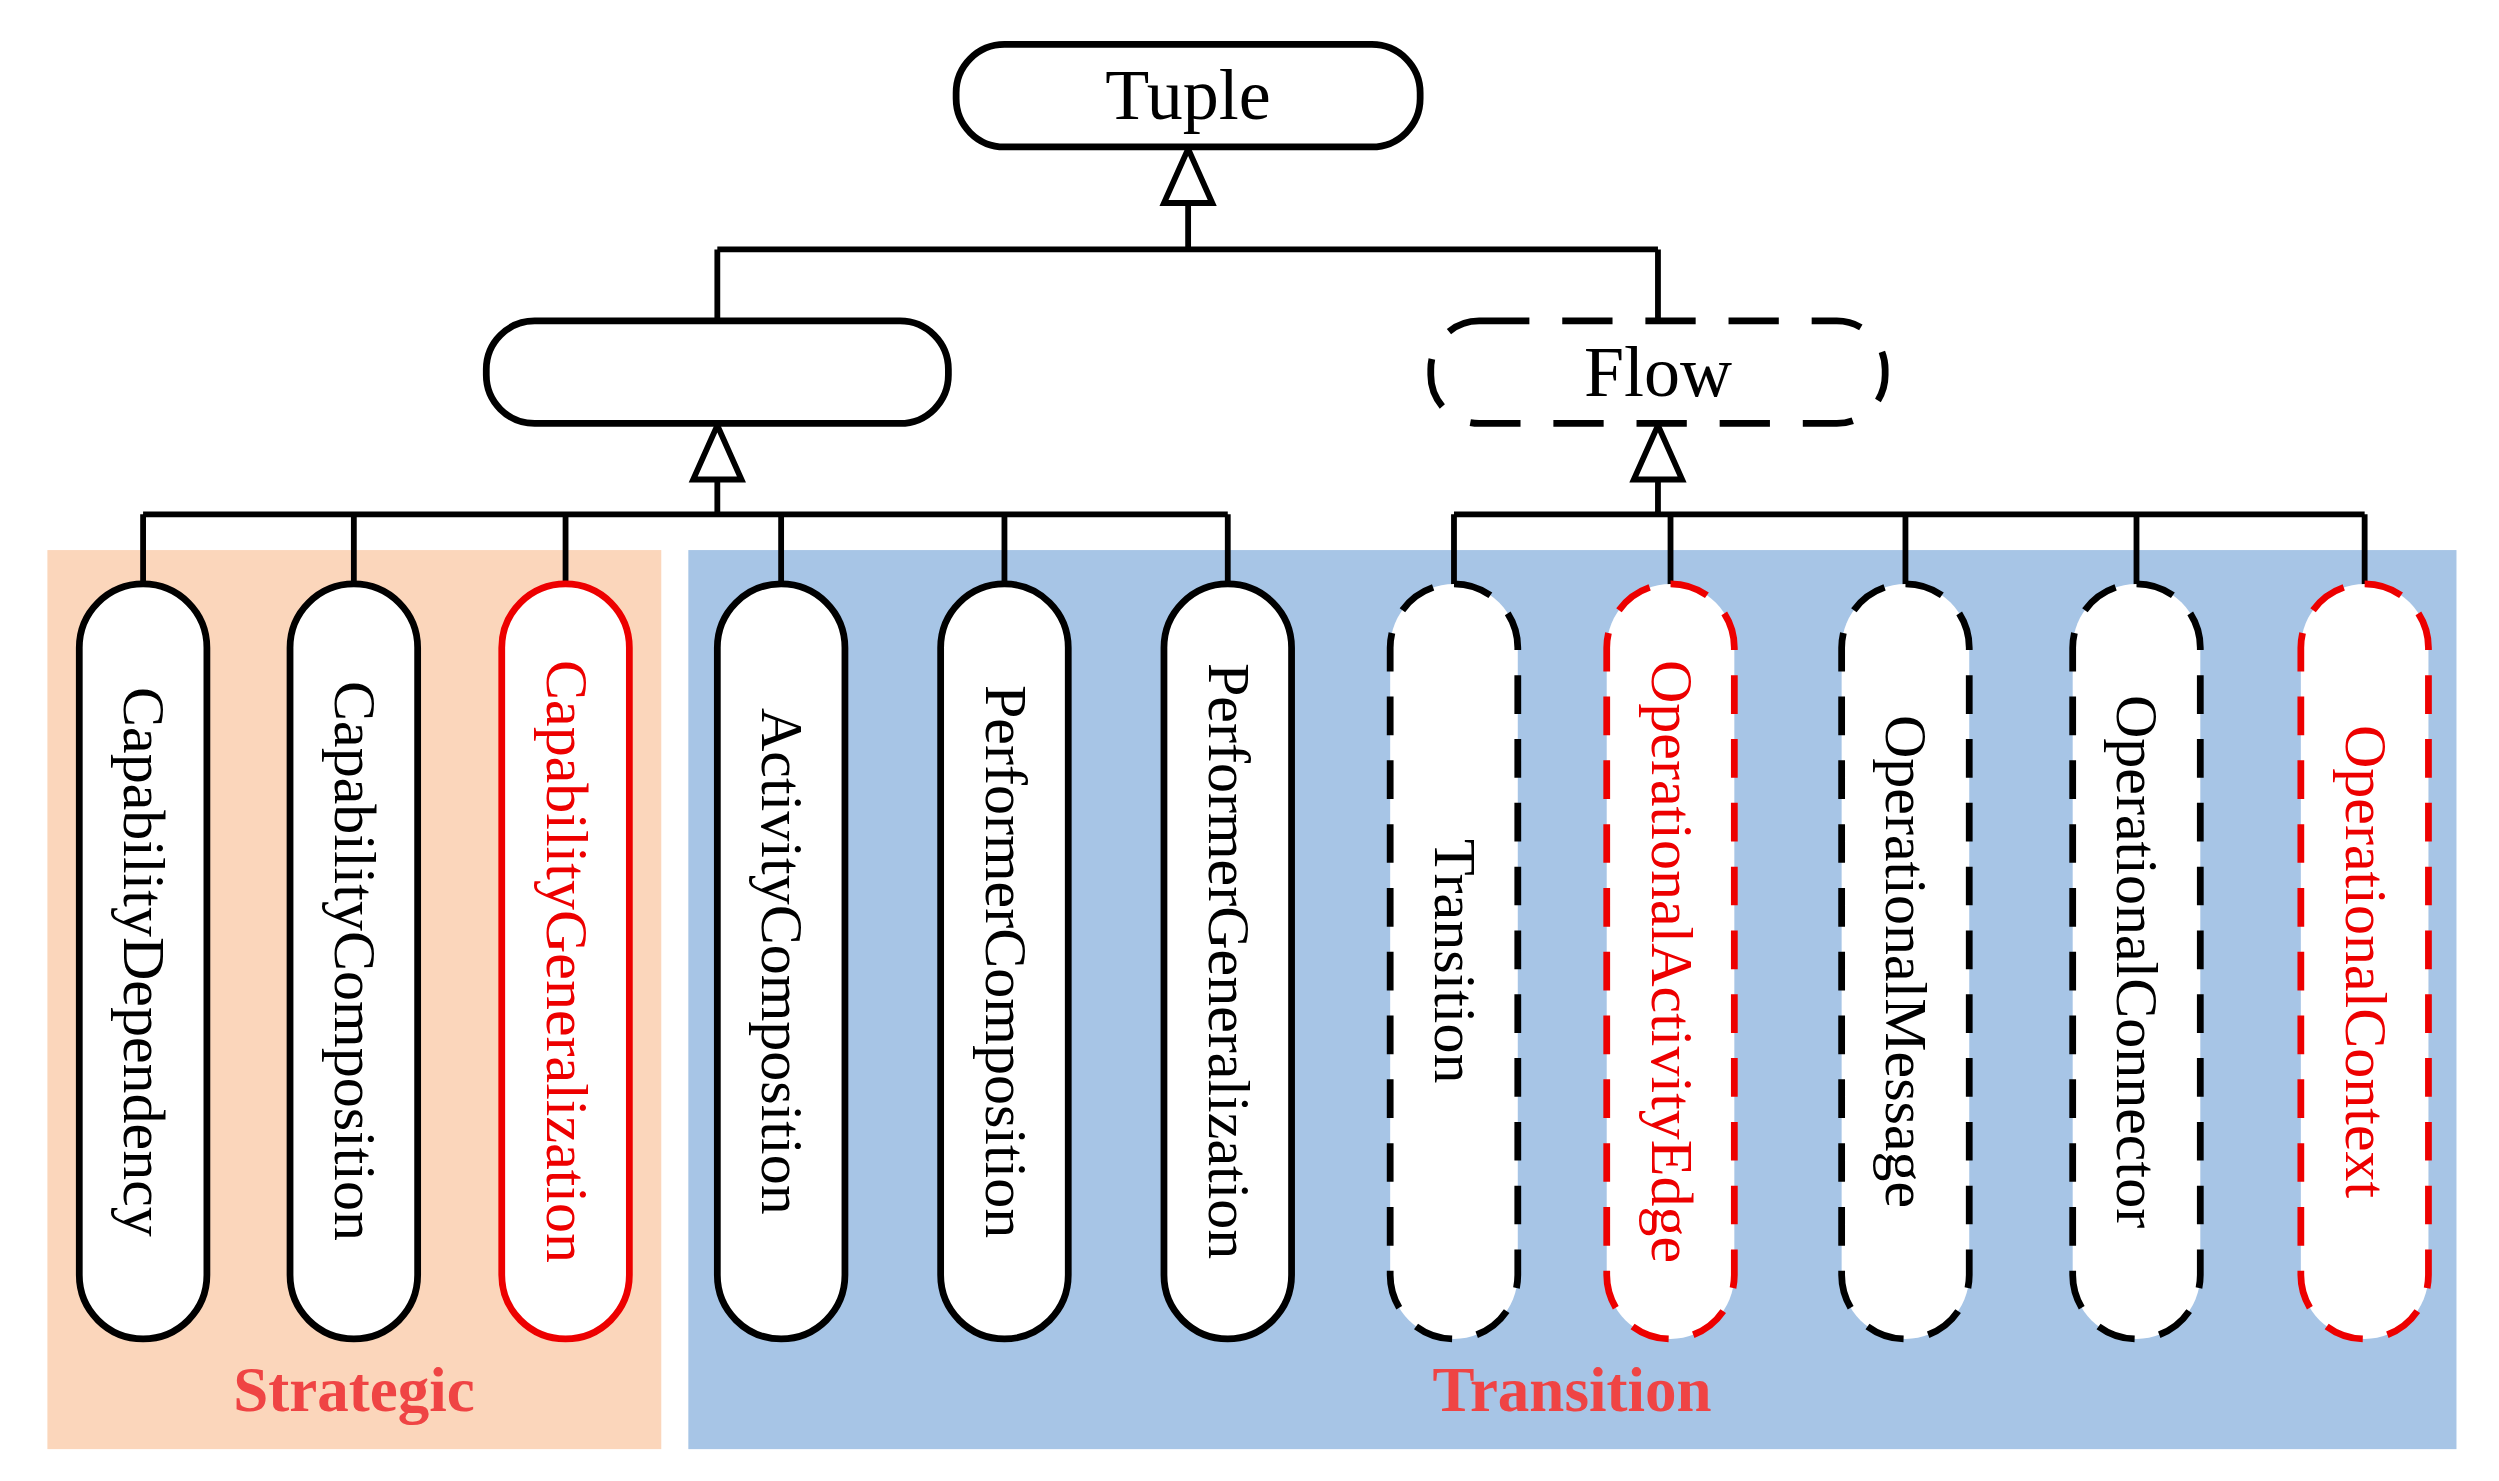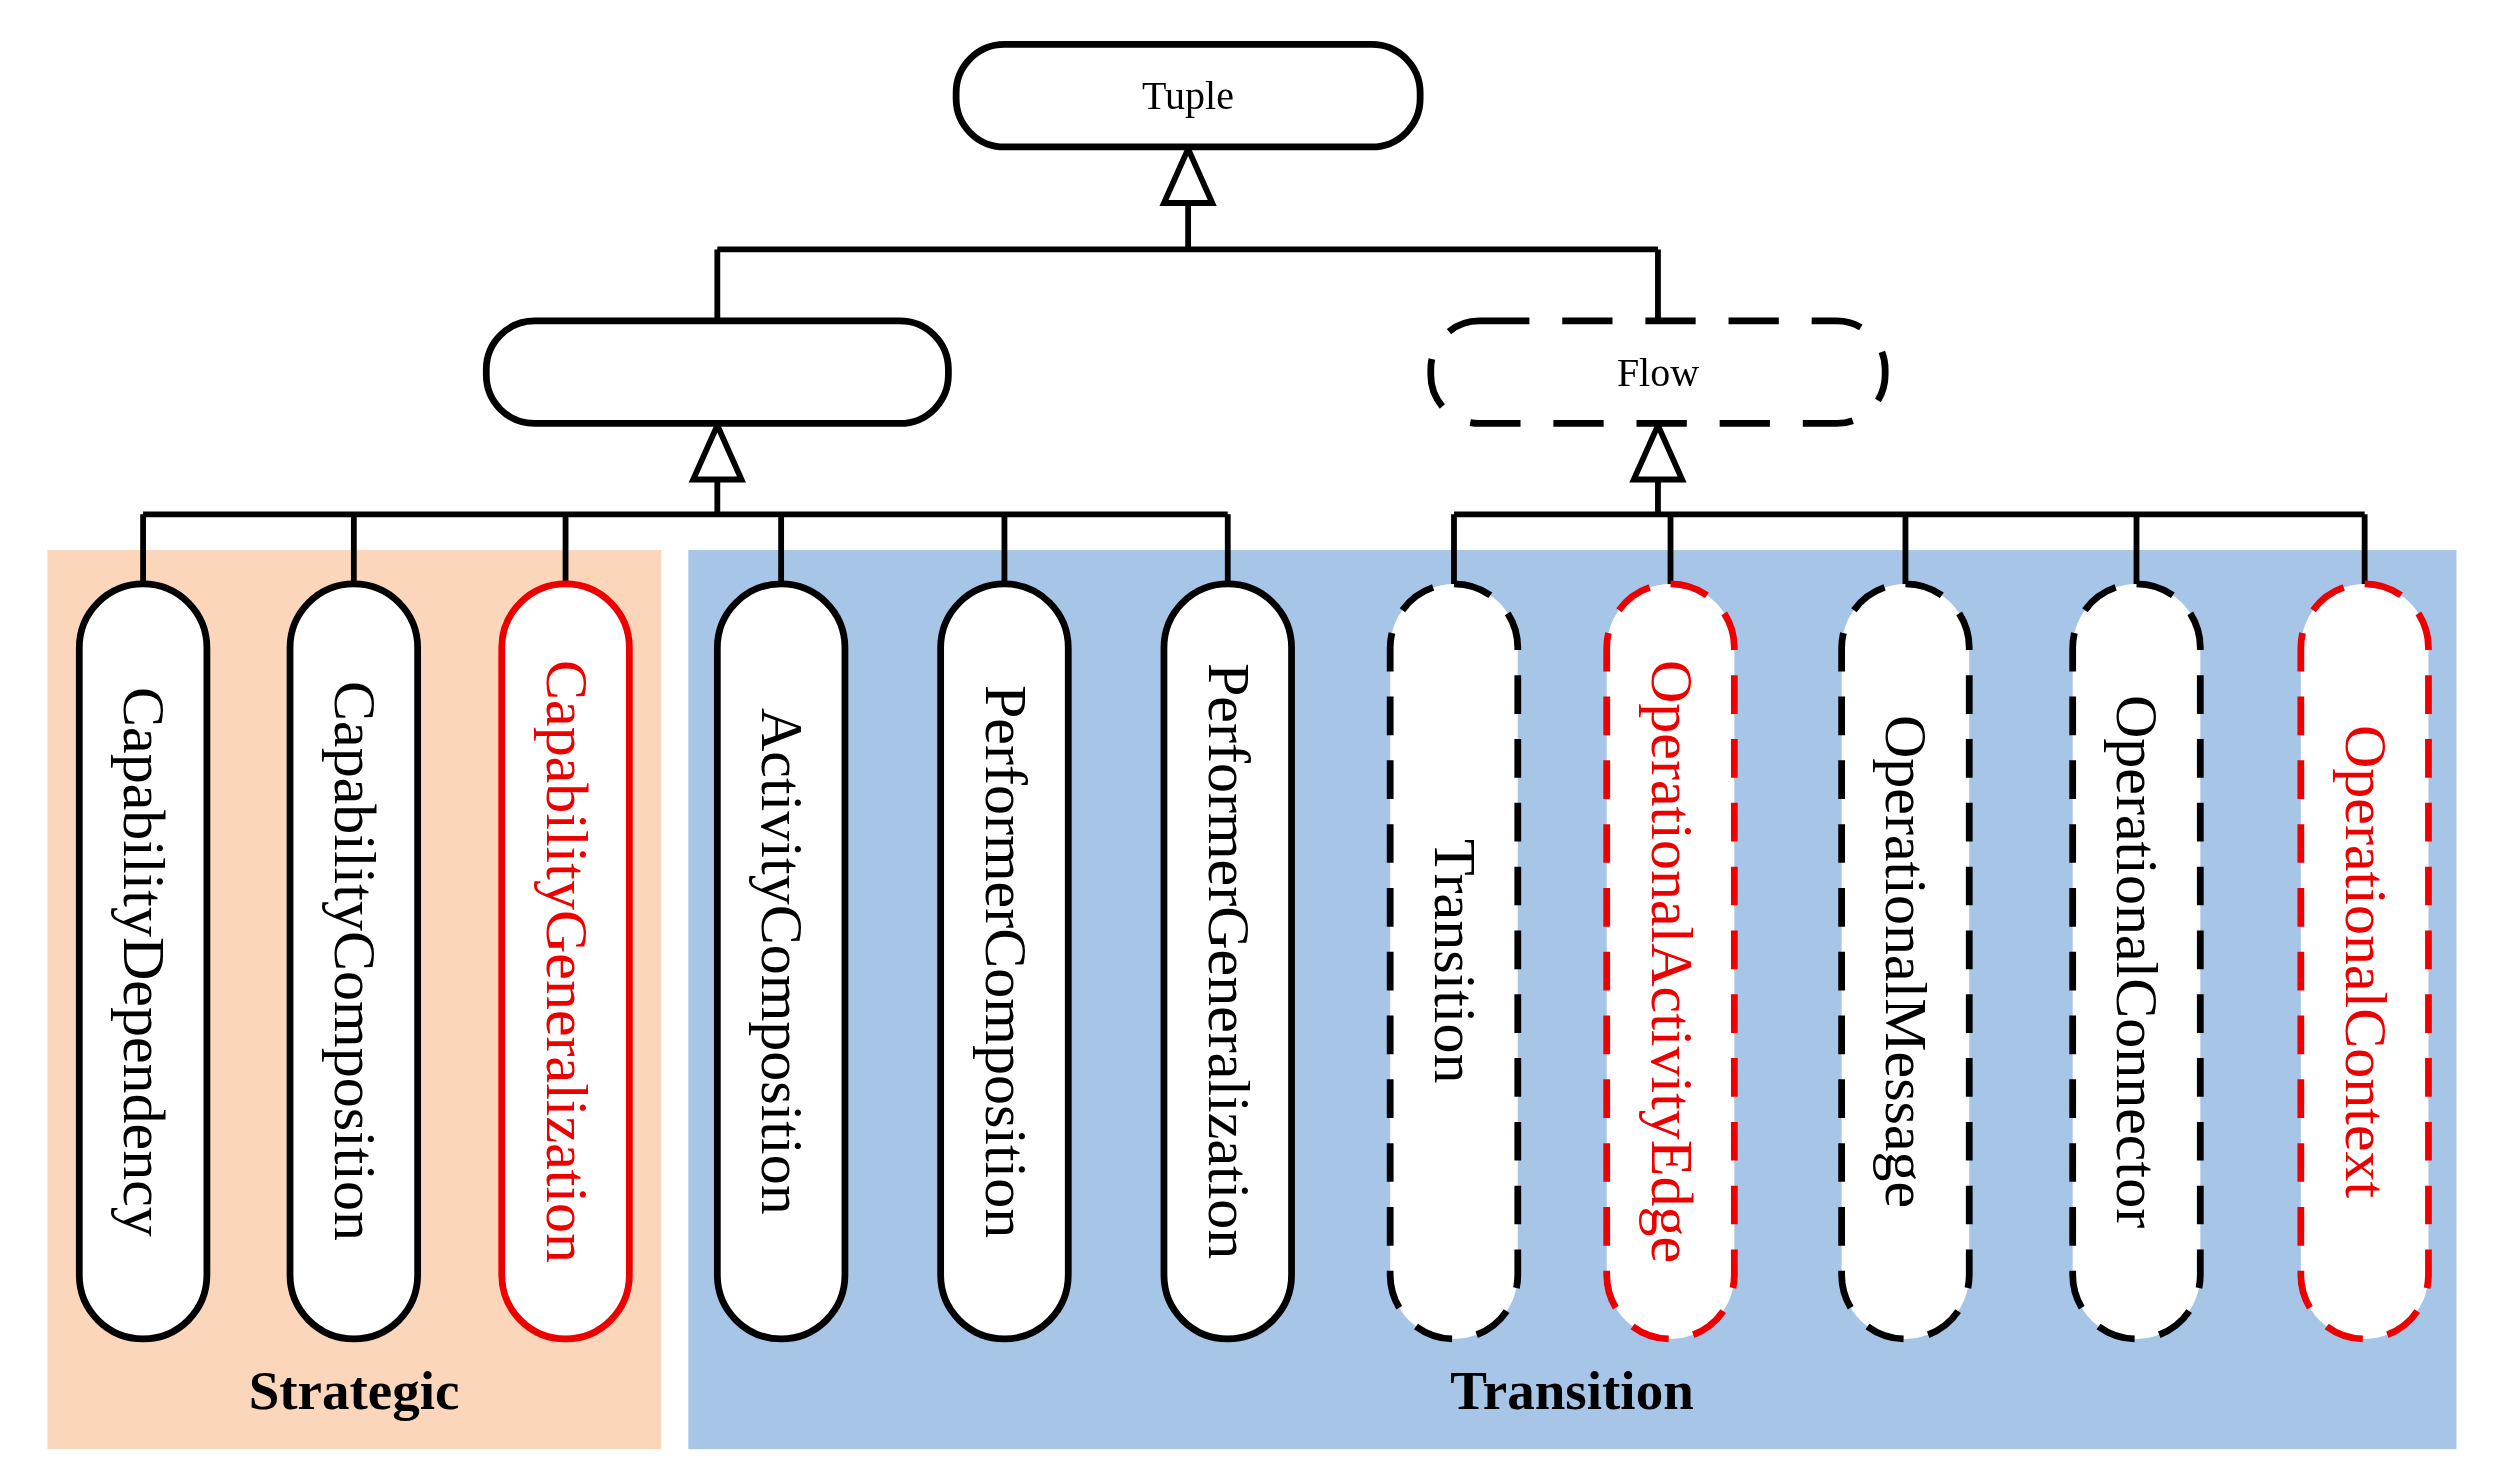--- a/index.html
+++ b/index.html
@@ -9,24 +9,24 @@
     background:#ffffff;
     font-family:"Liberation Serif", serif;
     overflow:hidden;
   }
   .canvas svg{position:absolute;left:0;top:0;}
   .lbl{
     position:absolute;
     display:flex;align-items:center;justify-content:center;
     color:#000;white-space:nowrap;
   }
-  .h-lbl{font-size:40px;}
+  .h-lbl{font-size:72px;}
   .v-lbl{writing-mode:vertical-rl;font-size:60px;}
   .red{color:#ed0000;}
-  .region-lbl{font-weight:bold;font-size:55px;color:#000000;}
+  .region-lbl{font-weight:bold;font-size:63px;color:#ef4444;}
 </style>
 </head>
 <body>
 
 <div class="canvas">
 
   <svg width="2500" height="1482" viewBox="0 0 2586 1533">
 
     <rect x="49" y="569" width="635" height="930" fill="#fbd6bb"></rect>
     <rect x="712" y="569" width="1829" height="930" fill="#a7c5e6"></rect>

